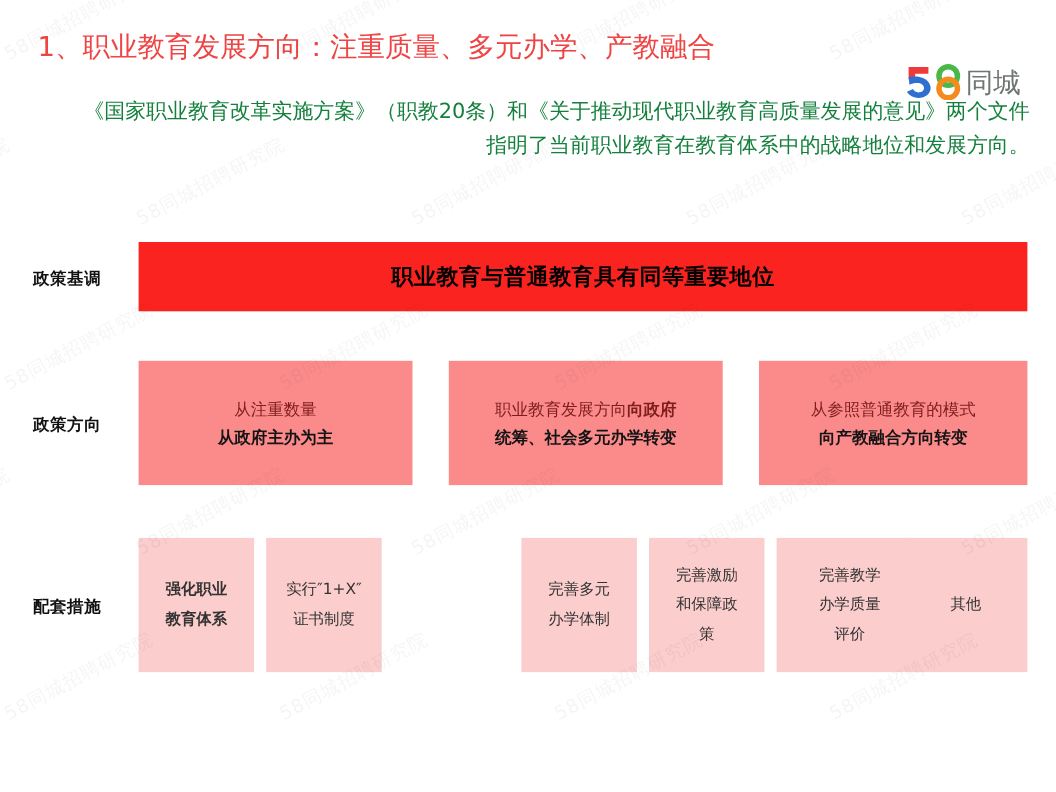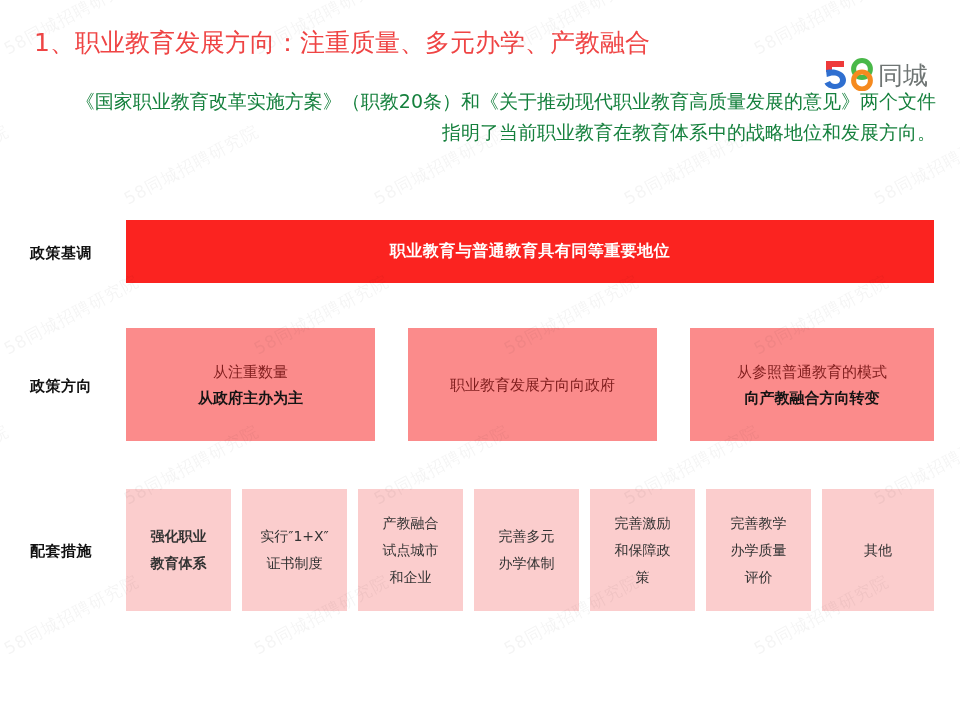--- a/index.html
+++ b/index.html
@@ -106,23 +106,23 @@
     left: 126px;
     top: 220px;
     width: 808px;
     height: 63px;
     background: #fb2320;
     display: flex;
     align-items: center;
     justify-content: center;
   }
   #policy-tone-text {
-    font-size: 16px;
+    font-size: 20px;
     font-weight: bold;
-    color: #ffffff;
+    color: #000000;
     letter-spacing: 0.5px;
     font-family: Liberation Serif, serif;
   }
 
   
   .direction-box {
     position: absolute;
     top: 328px;
     height: 113px;
     background: #fb8b8b;
@@ -138,21 +138,21 @@
     font-weight: normal;
     color: #7f1d1d;
     line-height: 26px;
   }
   .direction-box .ln2 {
     font-size: 15px;
     font-weight: bold;
     color: #141414;
     line-height: 26px;
   }
-  .direction-box .ln1 .bold-tail { font-weight: normal; }
+  .direction-box .ln1 .bold-tail { font-weight: bold; }
   #direction-box-1 { left: 126px;  width: 249px; }
   #direction-box-2 { left: 408px;  width: 249px; }
   #direction-box-3 { left: 690px;  width: 244px; }
 
   
   .measure-box {
     position: absolute;
     top: 489px;
     height: 122px;
     background: #fbcdcd;
@@ -166,21 +166,21 @@
   .measure-box .mline {
     font-size: 14px;
     line-height: 27px;
     color: #333333;
   }
   #measure-box-0 { left: 126px; width: 105px; font-weight: bold; }
   #measure-box-1 { left: 242px; width: 105px; }
   #measure-box-2 { left: 358px; width: 105px; }
   #measure-box-3 { left: 474px; width: 105px; }
   #measure-box-4 { left: 590px; width: 105px; }
-  #measure-box-5 { left: 706px; width: 105px; }
+  #measure-box-5 { left: 706px; width: 105px; padding-left: 14px; }
   #measure-box-6 { left: 822px; width: 112px; }
 
   #label-policy-tone      { top: 244px; }
   #label-policy-direction { top: 377px; }
   #label-support-measures { top: 542px; }
 </style>
 </head>
 <body>
 
 <div id="slide-header">
@@ -221,20 +221,21 @@
     <span class="ln1">
       <span>从注重数量</span><span class="bold-tail"></span>
     </span>
     <span class="ln2">从政府主办为主</span>
   </div>
 
   <div class="direction-box" id="direction-box-2">
     <span class="ln1">
       <span>职业教育发展方向</span><span class="bold-tail">向政府</span>
     </span>
+    <span class="ln2">统筹、社会多元办学转变</span>
   </div>
 
   <div class="direction-box" id="direction-box-3">
     <span class="ln1">
       <span>从参照普通教育的模式</span><span class="bold-tail"></span>
     </span>
     <span class="ln2">向产教融合方向转变</span>
   </div>
 
   <div class="row-label" id="label-support-measures">配套措施</div>
@@ -242,25 +243,20 @@
   <div class="measure-box" id="measure-box-0">
     <span class="mline">强化职业</span>
     <span class="mline">教育体系</span>
   </div>
 
   <div class="measure-box" id="measure-box-1">
     <span class="mline">实行″1+X″</span>
     <span class="mline">证书制度</span>
   </div>
 
-  <div class="measure-box" id="measure-box-2">
-    <span class="mline">产教融合</span>
-    <span class="mline">试点城市</span>
-    <span class="mline">和企业</span>
-  </div>
 
   <div class="measure-box" id="measure-box-3">
     <span class="mline">完善多元</span>
     <span class="mline">办学体制</span>
   </div>
 
   <div class="measure-box" id="measure-box-4">
     <span class="mline">完善激励</span>
     <span class="mline">和保障政</span>
     <span class="mline">策</span>

